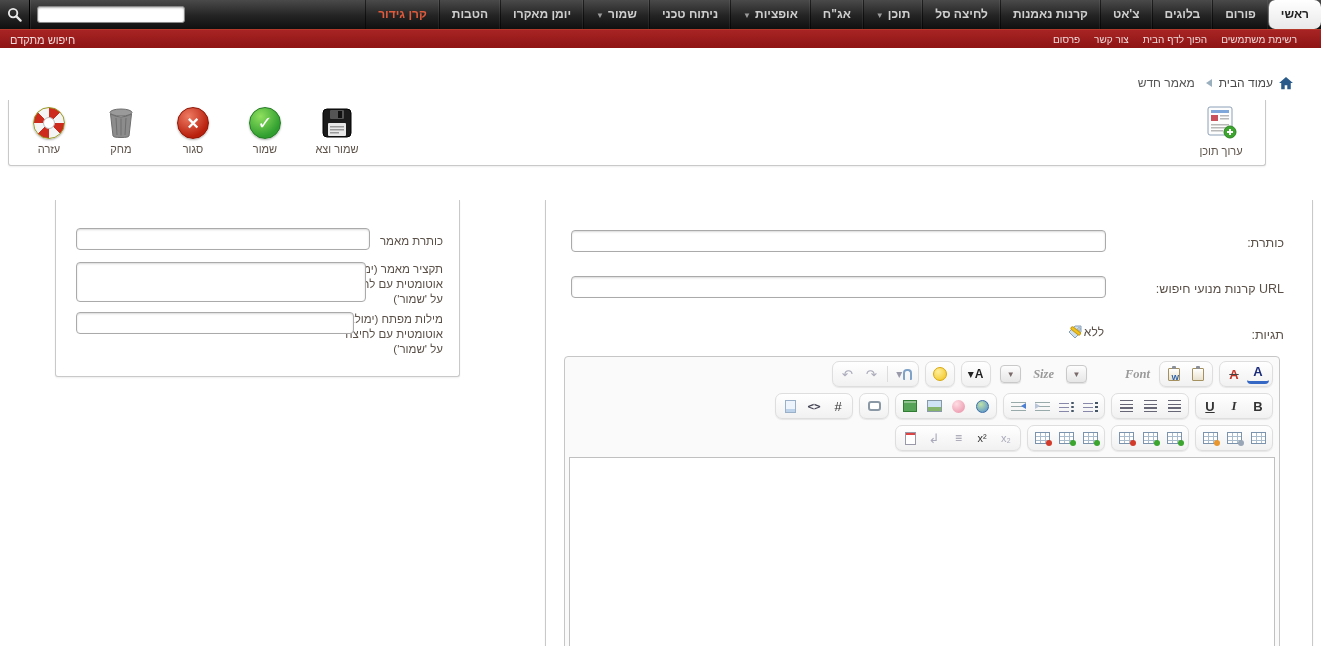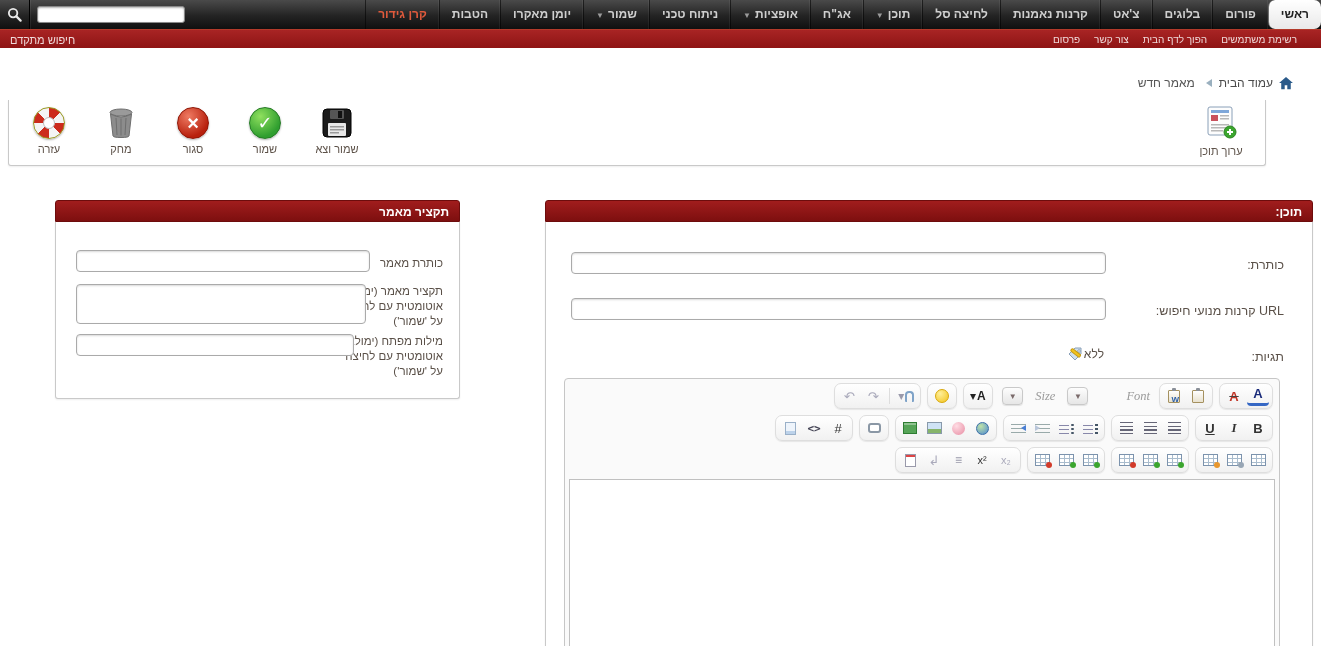--- a/index.html
+++ b/index.html
@@ -78,21 +78,21 @@
   .tb-group { display:flex; align-items:center; gap:2px; background:linear-gradient(#ffffff,#f1f1f1);
     border:1px solid #dedede; border-radius:7px; padding:2px 3px; box-shadow:0 1px 1px rgba(0,0,0,.08); }
   .tb-btn { min-width:22px; height:20px; display:flex; align-items:center; justify-content:center;
     font-size:13px; color:#333; cursor:pointer; border-radius:4px; padding:0 2px; }
   .tb-sep { width:1px; height:16px; background:#ddd; margin:0 3px; }
   .tb-combo { display:flex; align-items:center; gap:12px; margin:0 3px; cursor:pointer; }
   .tb-combo.wide { gap:38px; }
   .tb-combo .arrow { width:21px; height:18px; border:1px solid #c9c9c9; border-radius:4px;
     background:linear-gradient(#fdfdfd,#e6e6e6); display:flex; align-items:center; justify-content:center;
     color:#7a6a6a; font-size:8px; box-shadow:0 1px 1px rgba(0,0,0,.1); }
-  .tb-combo .lbl { font-style:italic; color:#9a9a9a; font-size:12.5px; font-family:"Liberation Serif",serif; }
+  .tb-combo .lbl { font-style:italic; color:#9a9a9a; font-size:12.5px; font-family:"Liberation Serif",serif;font-weight:bold; }
   .edit-area { margin:4px; height:300px; background:#fff; border:1px solid #c0c0c0; cursor:text; }
 
   
   .dim  { color:#aab; }
   .dim2 { color:#99a; font-size:12px; letter-spacing:-1px; }
   .b { font-weight:bold; }
   .i { font-style:italic; font-family:"Liberation Serif",serif; font-weight:bold; }
   .u { text-decoration:underline; font-weight:bold; }
   .sm { font-size:11px; }
   .mono { font-family:"DejaVu Sans Mono",monospace; font-weight:bold; font-size:11px; color:#445; }
@@ -257,21 +257,20 @@
             <div class="ic">
               <span class="lifesaver"></span>
             </div>
             <span class="lbl">עזרה</span>
           </div>
         </div>
     </div>
   </div>
 
   <div class="panel" id="content-panel">
-    <div class="panel-header">תוכן:</div>
     <div class="panel-body">
 
       <span class="c-label" style="top:36px; right:28px;">כותרת:</span>
       <input class="c-input" style="top: 30px; left: 25px; width: 535px;" type="text" value="">
 
       <span class="c-label" style="top:82px; right:28px;">URL קרנות מנועי חיפוש:</span>
       <input class="c-input" style="top: 76px; left: 25px; width: 535px;" type="text" value="">
 
       <span class="c-label" style="top:128px; right:28px;">תגיות:</span>
       <div class="tags-value" style="top:124px; right:208px;">
@@ -422,21 +421,20 @@
               </span>
             </div>
           </div>
         <div class="edit-area"></div>
       </div>
 
     </div>
   </div>
 
   <div class="panel" id="summary-panel">
-    <div class="panel-header">תקציר מאמר</div>
     <div class="panel-body">
         <span class="s-label" style="top: 34px; right: 16px;">כותרת מאמר</span>
         <input class="s-input" type="text" style="top: 28px; left: 20px; width: 294px; height: 22px;">
         <span class="s-label" style="top: 62px; right: 16px;">תקציר מאמר (ימולא אוטומטית עם לחיצה על 'שמור')</span>
         <input class="s-input" type="text" style="top: 62px; left: 20px; width: 290px; height: 40px;">
         <span class="s-label" style="top: 112px; right: 16px;">מילות מפתח (ימולא אוטומטית עם לחיצה על 'שמור')</span>
         <input class="s-input" type="text" style="top: 112px; left: 20px; width: 278px; height: 22px;">
       </div>
   </div>
 

